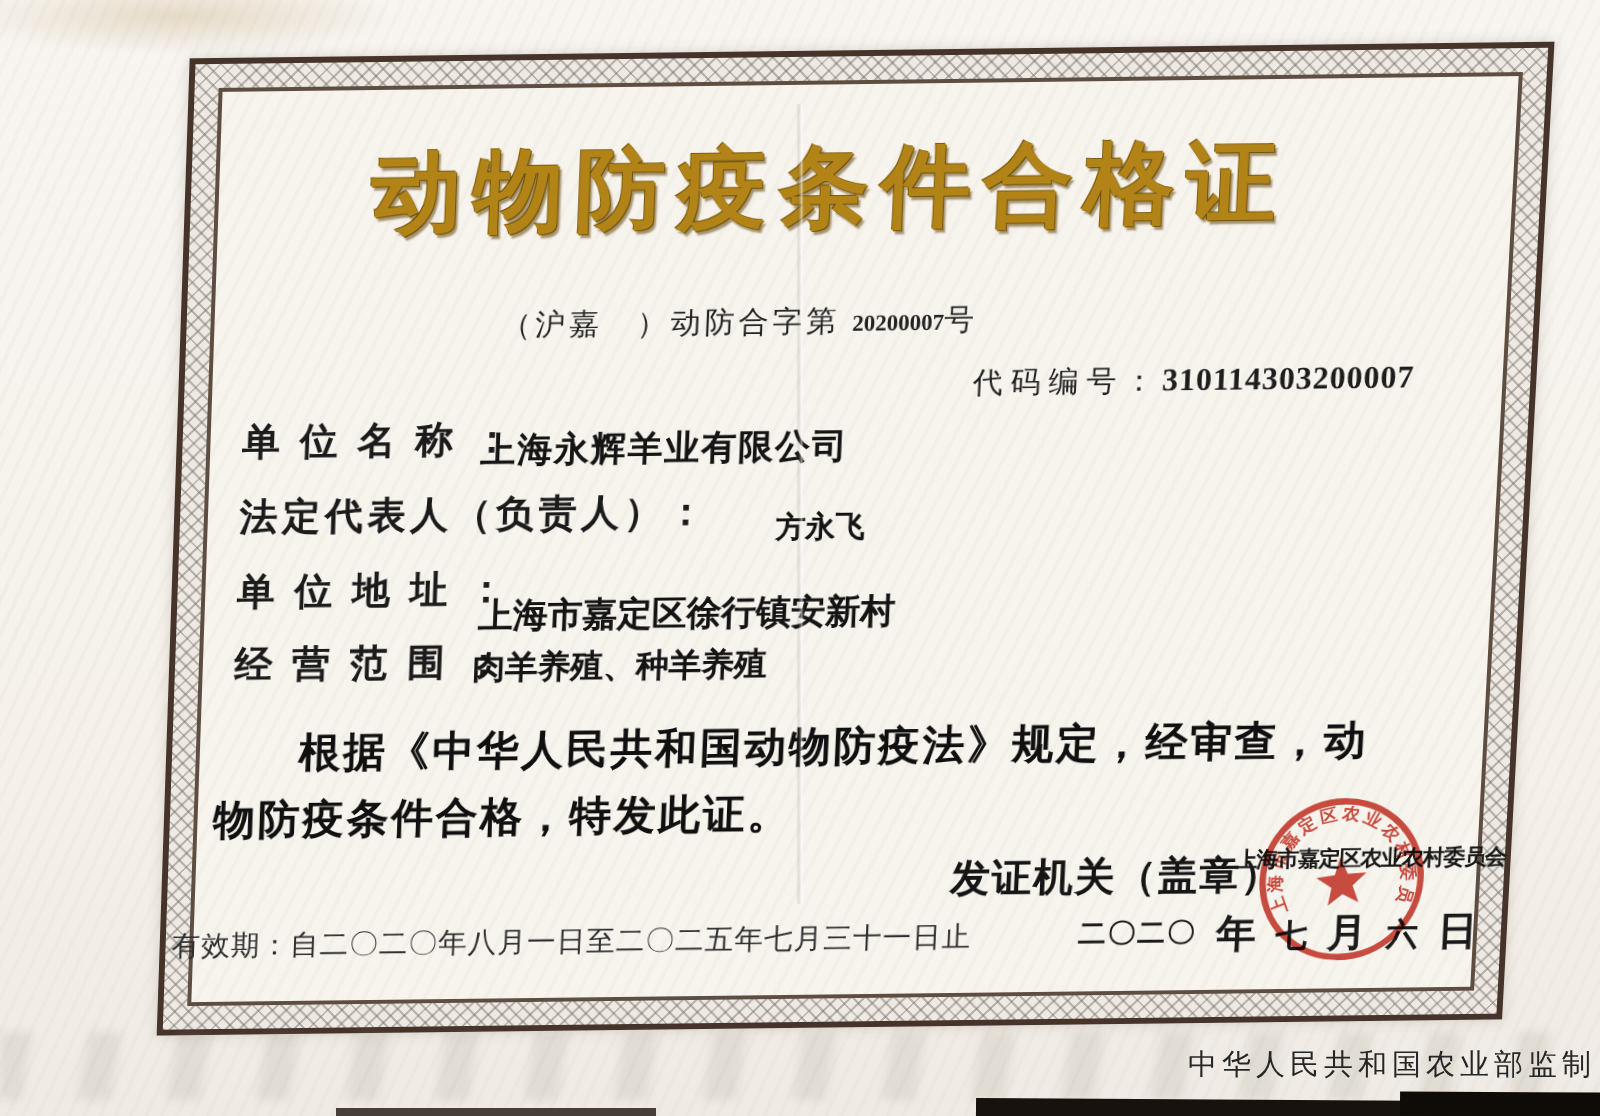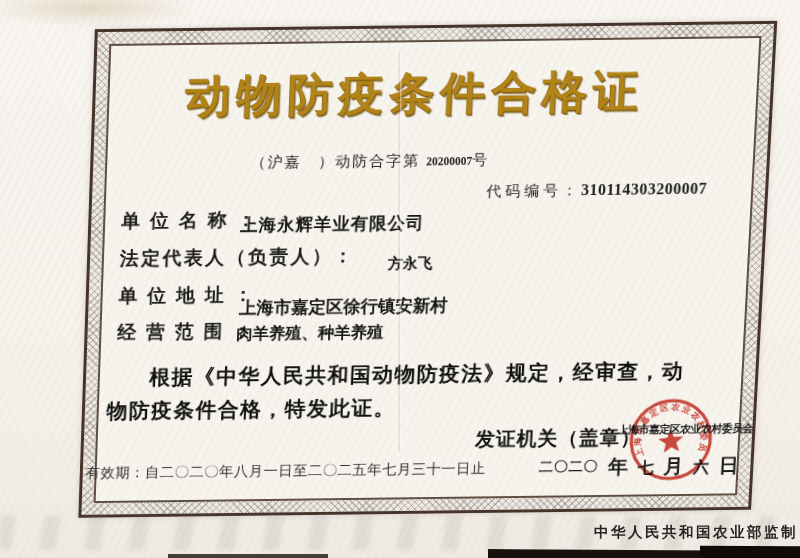--- a/index.html
+++ b/index.html
@@ -74,21 +74,21 @@
   .validity{position:absolute;left:3px;top:438px;font-size:14.5px;letter-spacing:0.5px;
     font-family:"Liberation Serif",serif;color:#2e2e2e;}
   .dateline{position:absolute;left:462px;top:434px;font-family:"Liberation Serif",serif;font-weight:600;color:#1a1a1a;white-space:nowrap;}
   .dateline .y{font-size:14px;vertical-align:3px;letter-spacing:1px;}
   .dateline .unit{font-size:20px;margin-left:10px;}
   .dateline .num{font-size:16px;margin-left:10px;}
 
   .seal{position:absolute;left:550px;top:376px;width:88px;height:88px;z-index:3;
     mix-blend-mode:multiply;opacity:0.92;transform:rotate(-6deg);}
 
-  .supervisor{position:absolute;left:594px;top:523px;font-size:14.5px;font-weight:700;
+  .supervisor{position:absolute;left:594px;top:523px;font-size:14.5px;font-weight:400;
     letter-spacing:2.5px;color:#262626;z-index:4;}
 </style>
 </head>
 <body>
 
 <div class="scene">
   <div class="stain-tl"></div>
 
   <div class="certificate">
     <div class="cert-inner"></div>

